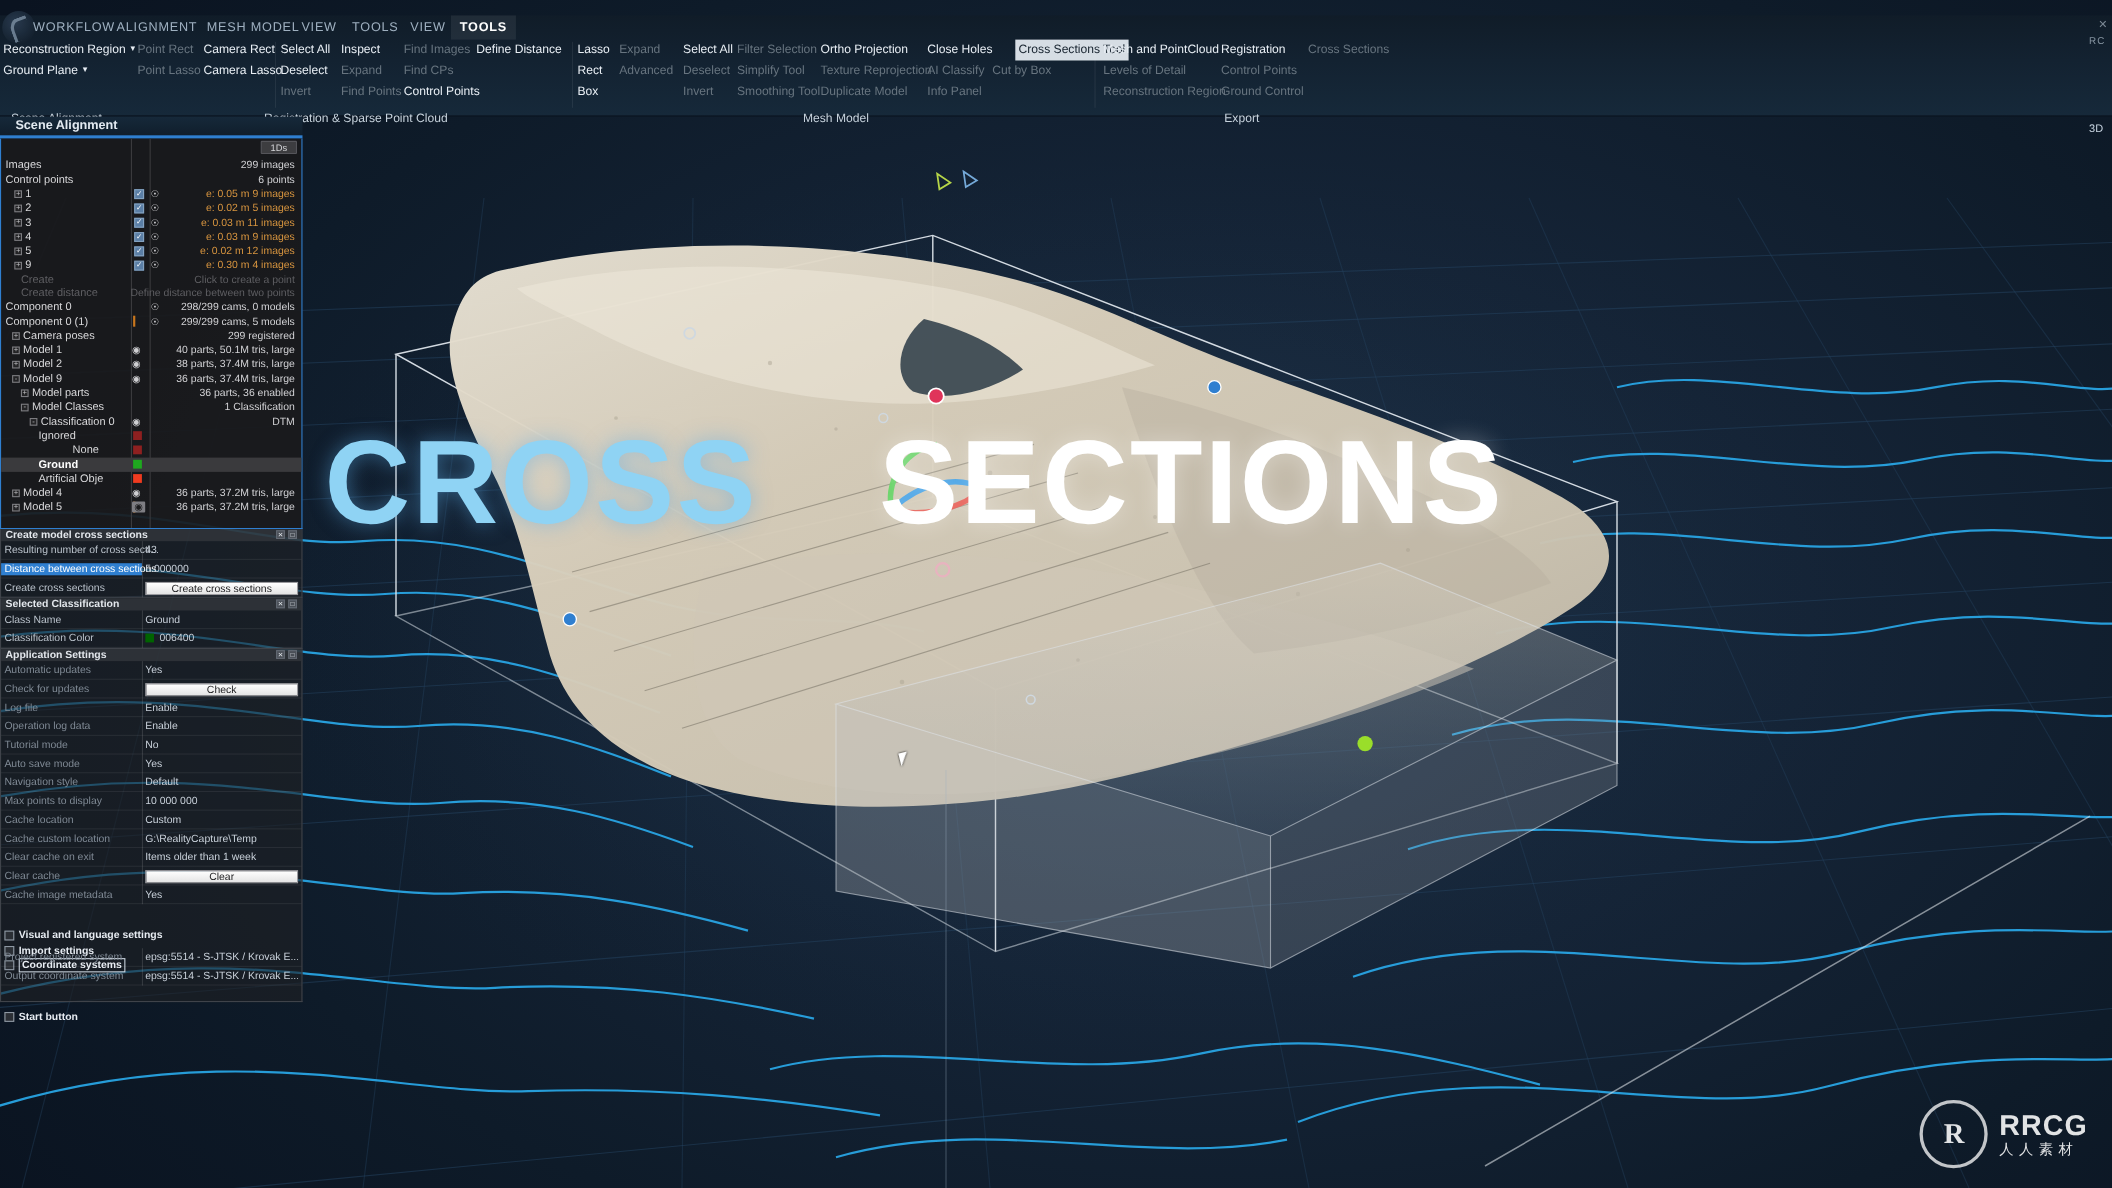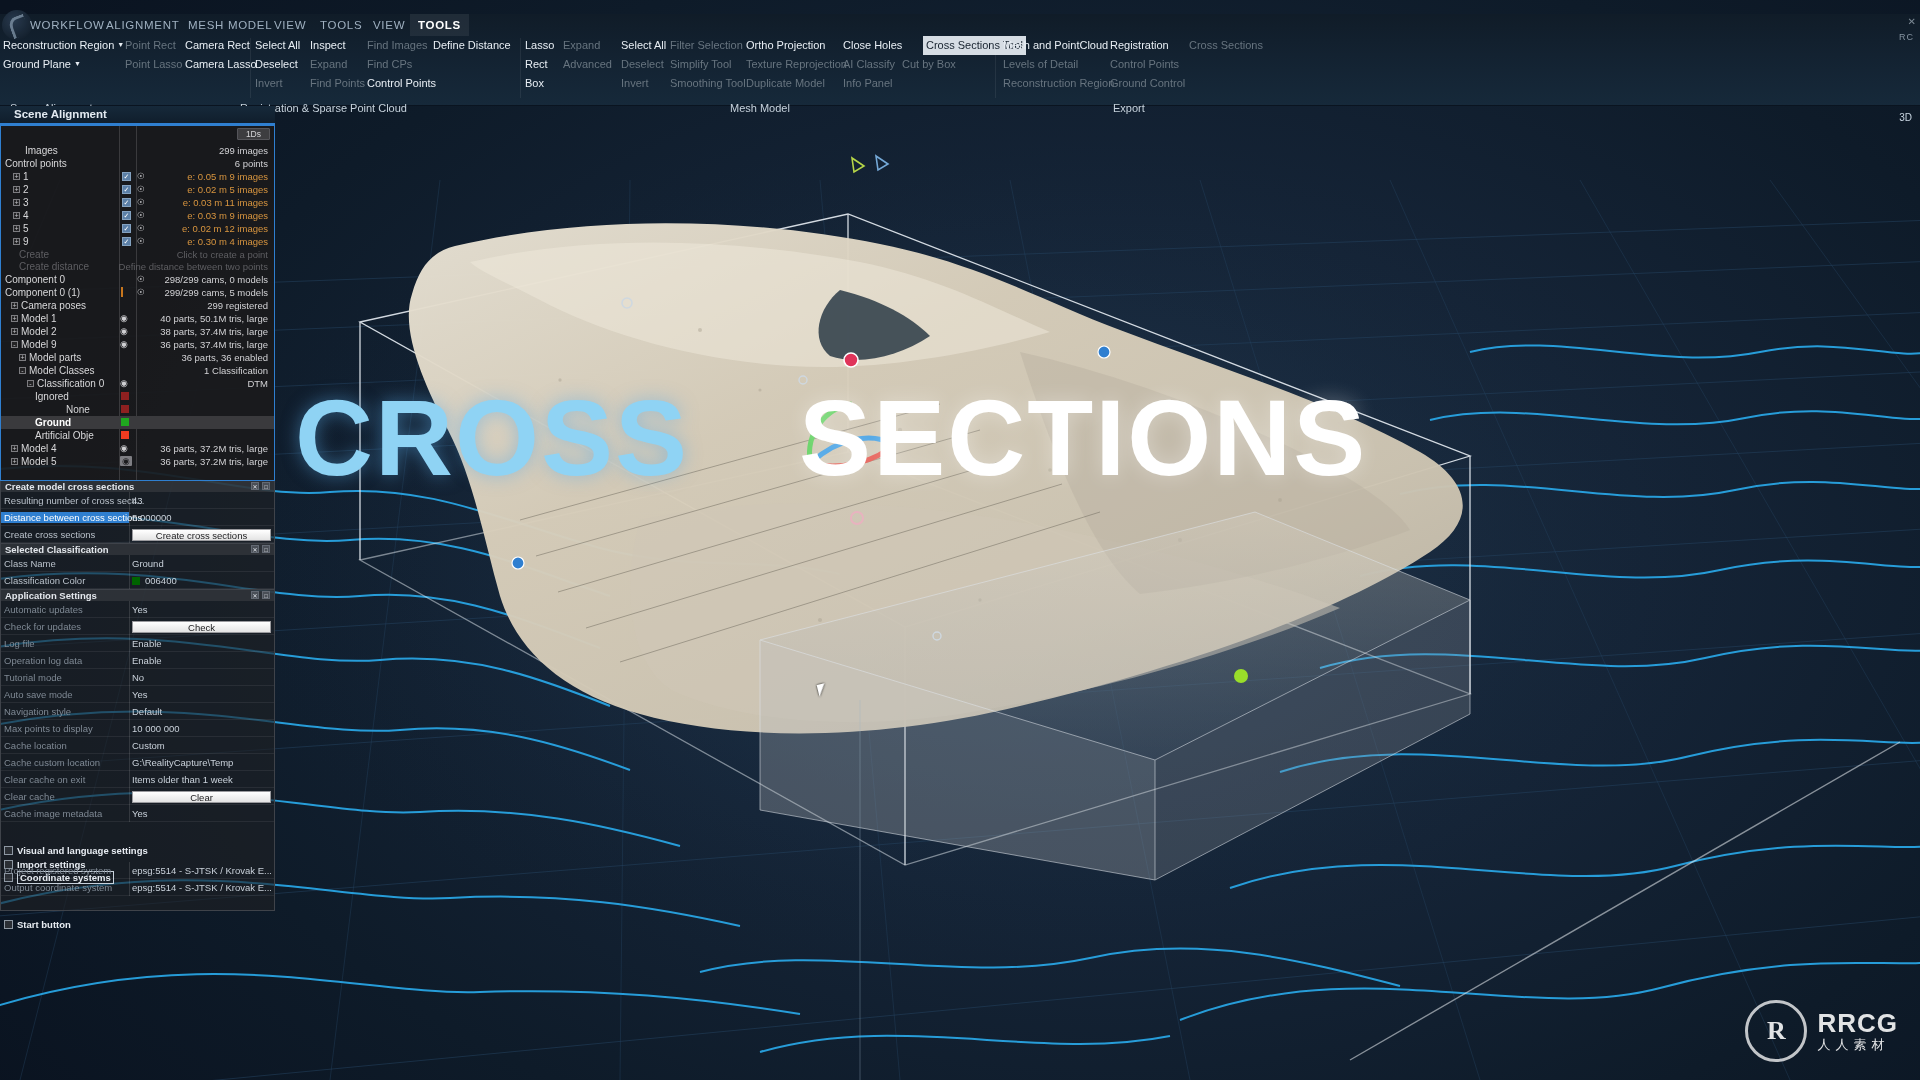--- a/index.html
+++ b/index.html
@@ -346,21 +346,21 @@
 
   <div id="leftdock">
     <div class="secthead">Scene Alignment</div>
     <div id="accentbar"></div>
     <div id="treepanel">
       <div class="colline" style="left:118px"></div>
       <div class="colline" style="left:135px"></div>
       <div id="tagbtn">1Ds</div>
       <div id="tree-host">
           <div class="trow" style="top: 18px;">
-            <div class="tname" style="left: 4px; margin-left: 20px;"><span>Images</span></div>
+            <div class="tname" style="left: 4px;"><span>Images</span></div>
             <div class="tval">299 images</div>
           </div>
           <div class="trow" style="top: 31px;">
             <div class="tname" style="left: 4px;"><span>Control points</span></div>
             <div class="tval">6 points</div>
           </div>
           <div class="trow" style="top: 44px;">
             <div class="tname" style="left: 12px;"><span class="exp">+</span><span>1</span></div>
             <div class="chk" style="left: 121px; top: 1.5px;">✓</div>
             <div class="pin" style="left: 136px;">☉</div>

